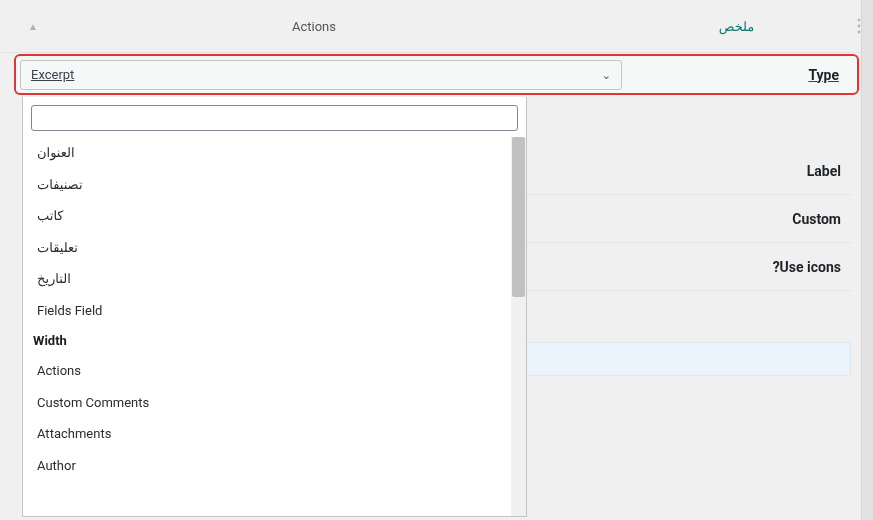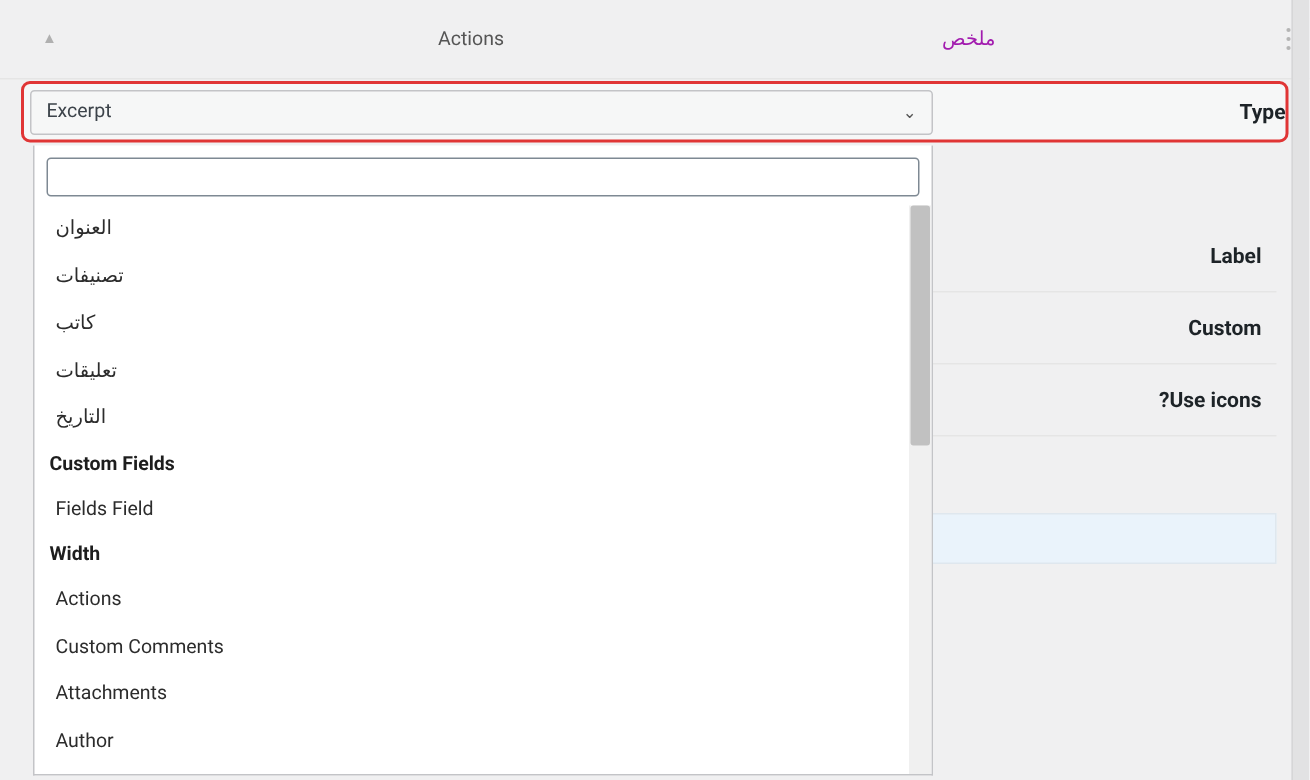--- a/index.html
+++ b/index.html
@@ -38,23 +38,23 @@
     font-size: 10px;
     color: #b0b0b0;
   }
   .header-left-label {
     margin: 0 auto;
     color: #555;
     font-weight: 400;
   }
   .header-right {
     flex: 1;
-    text-align: left;
+    text-align: center;
     padding-right: 28px;
-    color: #a21caf;
+    color: #0f766e;
     font-weight: 400;
     position: relative;
   }
   .drag-handle {
     position: absolute;
     right: 6px;
     top: 50%;
     transform: translateY(-50%);
   }
   .drag-handle svg { display: block; }
@@ -65,20 +65,21 @@
     position: absolute;
     top: 54px;
     left: 14px;
     right: 14px;
     height: 41px;
     border: 2px solid #e03535;
     border-radius: 6px;
     display: flex;
     align-items: center;
     background: #f6f7f7;
+    text-decoration: underline;
   }
   .type-row .select-wrap {
     flex: 0 0 602px;
     height: 30px;
     margin-left: 4px;
     position: relative;
   }
   .type-select {
     width: 100%;
     height: 100%;
@@ -96,20 +97,21 @@
     position: absolute;
     right: 10px;
     top: 50%;
     transform: translateY(-50%);
     font-size: 11px;
     color: #555;
   }
   .type-row-label {
     flex: 1;
     text-align: right;
+    padding-right: 18px;
     font-weight: 700;
     color: #1d2327;
     font-size: 14px;
   }
 
   
   .field-row {
     position: absolute;
     left: 22px;
     right: 22px;
@@ -136,21 +138,21 @@
     height: 34px;
     background: #eaf3fb;
     border: 1px solid #dfe7ee;
   }
 
   
   .dropdown {
     position: absolute;
     top: 97px;
     left: 22px;
-    width: 600px;
+    width: 505px;
     height: 420px;
     background: #fff;
     border: 1px solid #c3c4c7;
     border-top: none;
     overflow: hidden;
   }
   .dd-search {
     padding: 8px 8px 6px 8px;
   }
   .dd-search input {
@@ -261,21 +263,20 @@
     <div class="dd-search">
       <input type="text" placeholder="" style="">
     </div>
     <div class="dd-list">
       <div class="dd-item rtl-text">العنوان</div>
       <div class="dd-item rtl-text">تصنيفات</div>
       <div class="dd-item rtl-text">كاتب</div>
       <div class="dd-item rtl-text">تعليقات</div>
       <div class="dd-item rtl-text">التاريخ</div>
 
-      <div class="dd-group">Custom Fields</div>
       <div class="dd-item">Fields Field</div>
 
       <div class="dd-group">Width</div>
       <div class="dd-item">Actions</div>
       <div class="dd-item">Custom Comments</div>
       <div class="dd-item">Attachments</div>
       <div class="dd-item">Author</div>
 
     </div>
     <div class="scrollbar-track">

